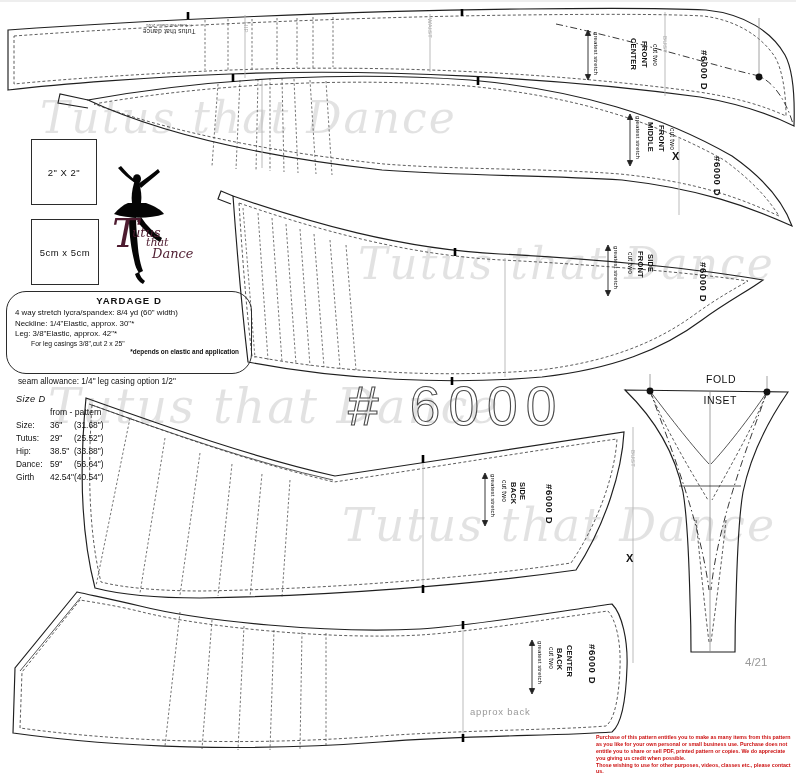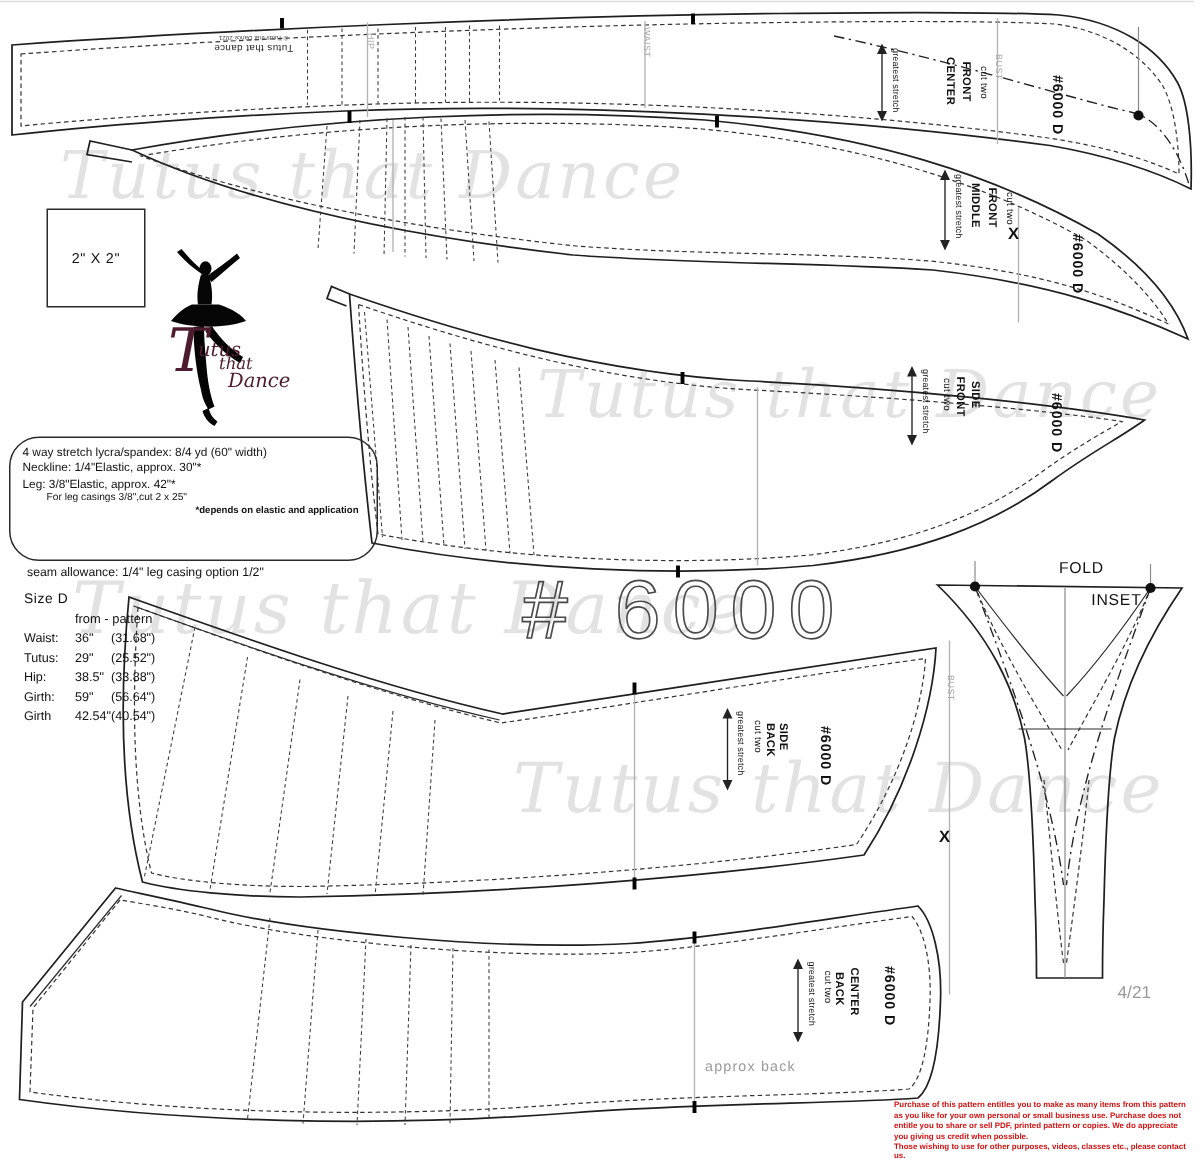--- a/index.html
+++ b/index.html
@@ -244,49 +244,53 @@
   <div class="vlab pnum" style="left:555px;top:484px;">#6000 D</div>
 
   <div class="vlab pstretch" style="left:543px;top:641px;">greatest stretch</div>
   <div class="vlab pcut" style="left:555px;top:647px;">cut two</div>
   <div class="vlab pname" style="left:564px;top:648px;">BACK</div>
   <div class="vlab pname" style="left:574px;top:645px;">CENTER</div>
   <div class="vlab pnum" style="left:598px;top:644px;">#6000 D</div>
   <div class="txt cback" style="left:470px;top:706px;">approx back</div>
 
   <div class="txt fold-lab" style="left:684px;top:373px;width:52px;">FOLD</div>
-  <div class="txt fold-lab" style="left:709px;top:394px;width:52px;">INSET</div>
+  <div class="txt fold-lab" style="left:685px;top:394px;width:52px;">INSET</div>
   <div class="txt xmark" style="left:626px;top:552px;">X</div>
 
   <div class="sq" style="left:31px;top:139px;width:64px;height:64px;">
     <span>2" X 2"</span>
   </div>
+  <div class="sq" style="left:31px;top:219px;width:66px;height:64px;">
+    <span>5cm x 5cm</span>
+  </div>
 
   <div id="yardage" style="left:6px;top:291px;width:228px;height:76px;">
+    <div class="yt">YARDAGE D</div>
     <div class="yl">4 way stretch lycra/spandex: 8/4 yd (60" width)</div>
     <div class="yl">Neckline: 1/4"Elastic, approx. 30"*</div>
     <div class="yl">Leg: 3/8"Elastic, approx. 42"*</div>
     <div class="yl yl4">For leg casings 3/8",cut 2 x 25"</div>
     <div class="yl yl5">*depends on elastic and application</div>
   </div>
 
   <div class="txt note" style="left:18px;top:377px;">seam allowance: 1/4" leg casing option 1/2"</div>
-  <div class="txt sizeD" style="left:16px;top:394px;">Size D</div>
+  <div class="txt sizeD" style="left:16px;top:394px;font-style:italic;">Size D</div>
   <div class="txt shead" style="left:50px;top:407px;">from - pattern</div>
   <div class="srow" style="left:16px;top:420px;">
-    <span class="c1">Waist:</span><span class="c2">36"</span><span>(31.68")</span>
+    <span class="c1">Size:</span><span class="c2">36"</span><span>(31.68")</span>
   </div>
   <div class="srow" style="left:16px;top:433px;">
     <span class="c1">Tutus:</span><span class="c2">29"</span><span>(25.52")</span>
   </div>
   <div class="srow" style="left:16px;top:446px;">
     <span class="c1">Hip:</span><span class="c2">38.5"</span><span>(33.88")</span>
   </div>
   <div class="srow" style="left:16px;top:459px;">
-    <span class="c1">Girth:</span><span class="c2">59"</span><span>(56.64")</span>
+    <span class="c1">Dance:</span><span class="c2">59"</span><span>(56.64")</span>
   </div>
   <div class="srow" style="left:16px;top:472px;">
     <span class="c1">Girth</span><span class="c2">42.54"</span><span>(40.54")</span>
   </div>
 
   <div class="txt pageno" style="left:745px;top:656px;">4/21</div>
 
   <div id="disc" style="left:596px;top:734px;">
     <span>Purchase of this pattern entitles you to make as many items from this pattern as you like</span>
     <span>for your own personal or small business use. Purchase does not entitle you to share or</span>

